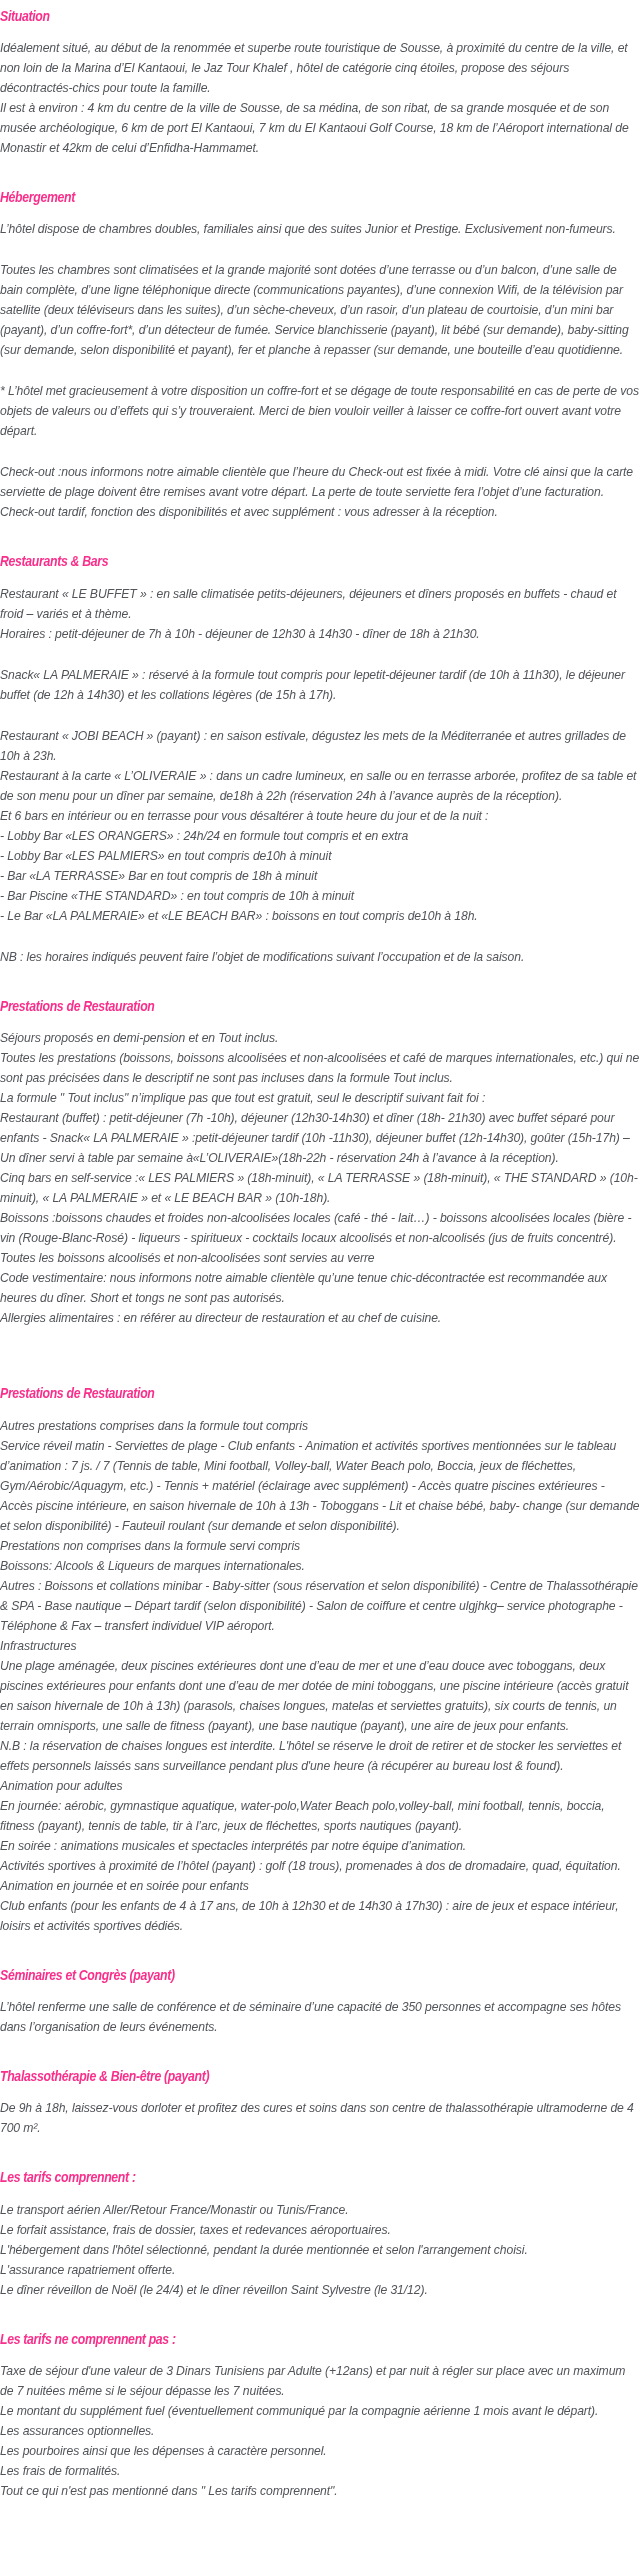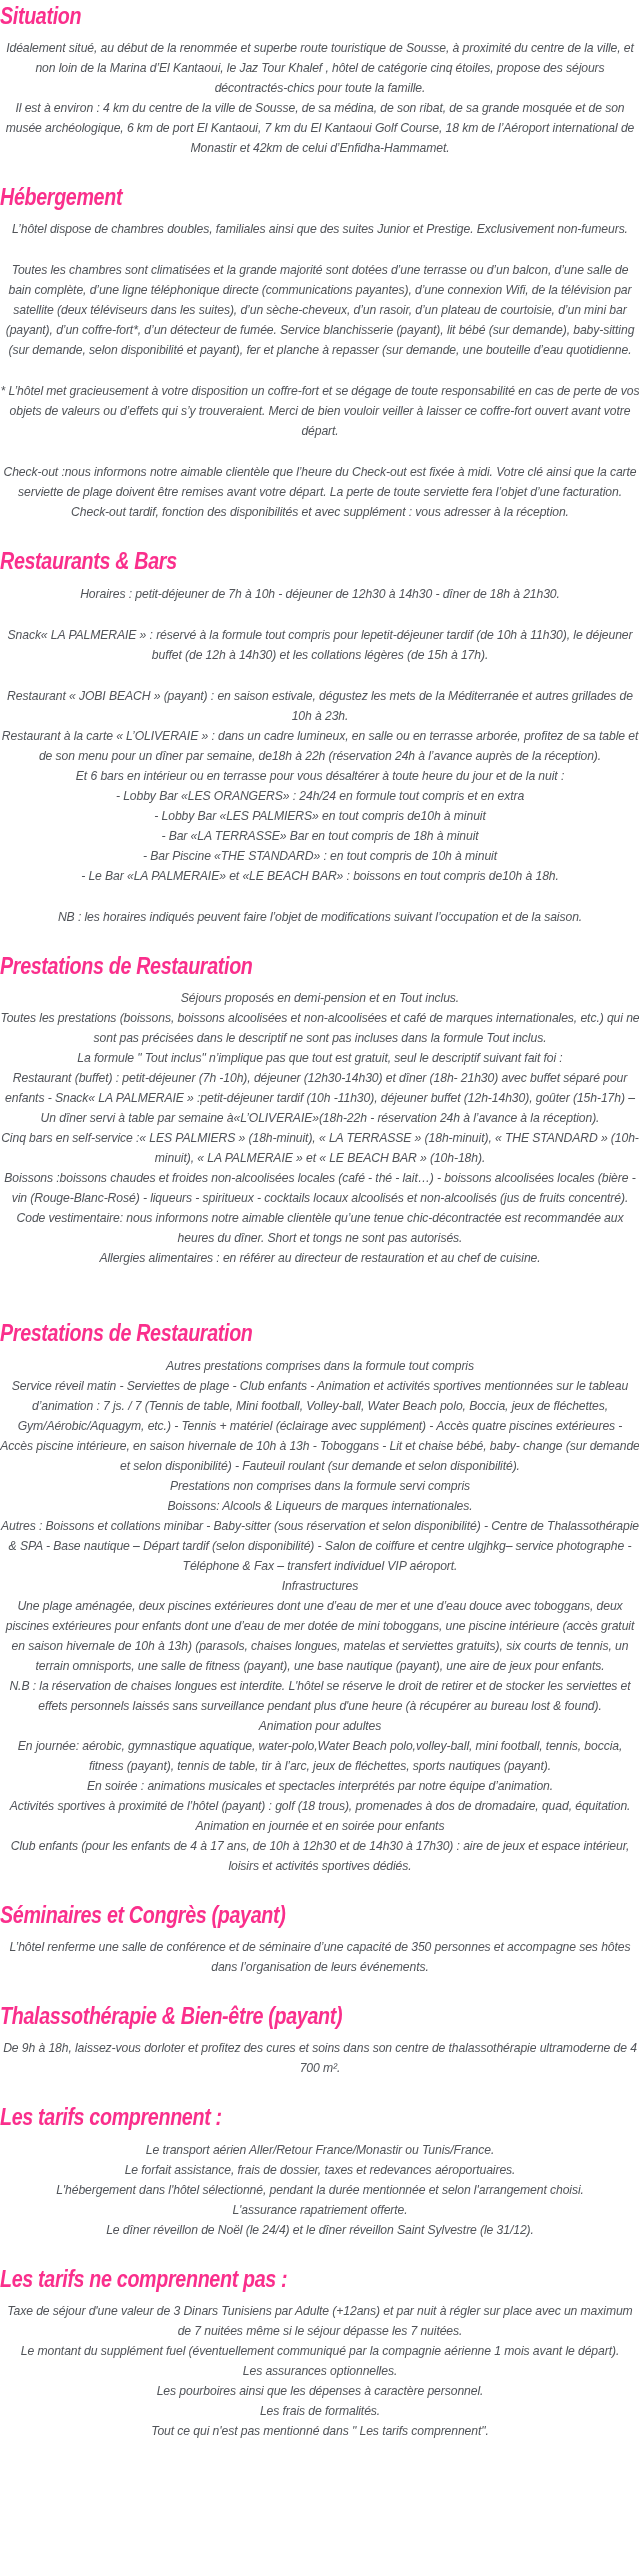--- a/index.html
+++ b/index.html
@@ -3,34 +3,34 @@
 <meta charset="utf-8">
 <style>
   html, body { margin: 0; padding: 0; background: #ffffff; }
   body { font-family: "Liberation Sans", sans-serif; color: #515459; }
   .doc { width: 640px; margin: 0; padding: 1.7px 0 8.4px 0; background: #ffffff; }
   section { margin: 0; }
   .section-title {
     color: #fa2f8c;
     font-style: italic;
     font-weight: 700;
-    font-size: 24px;
+    font-size: 15px;
     line-height: 28px;
     margin: 25px 0 8.4px 0;
   }
   .section-title .t {
     display: inline-block;
     transform: scaleX(0.82);
     transform-origin: 0 50%;
     white-space: nowrap;
     letter-spacing: -0.4px;
   }
   section:first-child .section-title { margin-top: 0; }
   .section-title.extra-top { margin-top: 51px; }
-  .block { margin: 0 0 21px 0; text-align: center; }
+  .block { margin: 0 0 21px 0; }
   .block:last-child { margin-bottom: 0; }
   .para {
     margin: 0;
     font-style: italic;
     font-size: 12.2px;
     line-height: 20px;
     letter-spacing: -0.1px;
   }
 </style>
 </head>
@@ -59,20 +59,21 @@
     </div>
     <div class="block">
       <p class="para">Check-out :nous informons notre aimable clientèle que l’heure du Check-out est fixée à midi. Votre clé ainsi que la carte serviette de plage doivent être remises avant votre départ. La perte de toute serviette fera l’objet d’une facturation.</p>
       <p class="para">Check-out tardif, fonction des disponibilités et avec supplément : vous adresser à la réception.</p>
     </div>
   </section>
 
   <section>
     <h2 class="section-title"><span class="t">Restaurants &amp; Bars</span></h2>
     <div class="block">
+      <p class="para">Restaurant « LE BUFFET » : en salle climatisée petits-déjeuners, déjeuners et dîners proposés en buffets - chaud et froid – variés et à thème.</p>
       <p class="para">Horaires : petit-déjeuner de 7h à 10h - déjeuner de 12h30 à 14h30 - dîner de 18h à 21h30.</p>
     </div>
     <div class="block">
       <p class="para">Snack« LA PALMERAIE » : réservé à la formule tout compris pour lepetit-déjeuner tardif (de 10h à 11h30), le déjeuner buffet (de 12h à 14h30) et les collations légères (de 15h à 17h).</p>
     </div>
     <div class="block">
       <p class="para">Restaurant « JOBI BEACH » (payant) : en saison estivale, dégustez les mets de la Méditerranée et autres grillades de 10h à 23h.</p>
       <p class="para">Restaurant à la carte « L’OLIVERAIE » : dans un cadre lumineux, en salle ou en terrasse arborée, profitez de sa table et de son menu pour un dîner par semaine, de18h à 22h (réservation 24h à l’avance auprès de la réception).</p>
       <p class="para">Et 6 bars en intérieur ou en terrasse pour vous désaltérer à toute heure du jour et de la nuit :</p>
       <p class="para">- Lobby Bar «LES ORANGERS» : 24h/24 en formule tout compris et en extra</p>
@@ -88,20 +89,21 @@
 
   <section>
     <h2 class="section-title"><span class="t">Prestations de Restauration</span></h2>
     <div class="block">
       <p class="para">Séjours proposés en demi-pension et en Tout inclus.</p>
       <p class="para">Toutes les prestations (boissons, boissons alcoolisées et non-alcoolisées et café de marques internationales, etc.) qui ne sont pas précisées dans le descriptif ne sont pas incluses dans la formule Tout inclus.</p>
       <p class="para">La formule " Tout inclus" n’implique pas que tout est gratuit, seul le descriptif suivant fait foi :</p>
       <p class="para">Restaurant (buffet) : petit-déjeuner (7h -10h), déjeuner (12h30-14h30) et dîner (18h- 21h30) avec buffet séparé pour enfants - Snack« LA PALMERAIE » :petit-déjeuner tardif (10h -11h30), déjeuner buffet (12h-14h30), goûter (15h-17h) – Un dîner servi à table par semaine à«L’OLIVERAIE»(18h-22h - réservation 24h à l’avance à la réception).</p>
       <p class="para">Cinq bars en self-service :« LES PALMIERS » (18h-minuit), « LA TERRASSE » (18h-minuit), « THE STANDARD » (10h-minuit), « LA PALMERAIE » et « LE BEACH BAR » (10h-18h).</p>
       <p class="para">Boissons :boissons chaudes et froides non-alcoolisées locales (café - thé - lait…) - boissons alcoolisées locales (bière - vin (Rouge-Blanc-Rosé) - liqueurs - spiritueux - cocktails locaux alcoolisés et non-alcoolisés (jus de fruits concentré).</p>
+      <p class="para">Toutes les boissons alcoolisés et non-alcoolisées sont servies au verre</p>
       <p class="para">Code vestimentaire: nous informons notre aimable clientèle qu’une tenue chic-décontractée est recommandée aux heures du dîner. Short et tongs ne sont pas autorisés.</p>
       <p class="para">Allergies alimentaires  : en référer au directeur de restauration et au chef de cuisine.</p>
     </div>
   </section>
 
   <section>
     <h2 class="section-title extra-top"><span class="t">Prestations de Restauration</span></h2>
     <div class="block">
       <p class="para">Autres prestations comprises dans la formule tout compris</p>
       <p class="para">Service réveil matin - Serviettes de plage - Club enfants - Animation et activités sportives mentionnées sur le tableau d’animation : 7 js. / 7 (Tennis de table, Mini football, Volley-ball, Water Beach polo, Boccia, jeux de fléchettes, Gym/Aérobic/Aquagym, etc.) - Tennis + matériel (éclairage avec supplément) - Accès quatre piscines extérieures - Accès piscine intérieure, en saison hivernale de 10h à 13h - Toboggans - Lit et chaise bébé, baby- change (sur demande et selon disponibilité) - Fauteuil roulant (sur demande et selon disponibilité).</p>

